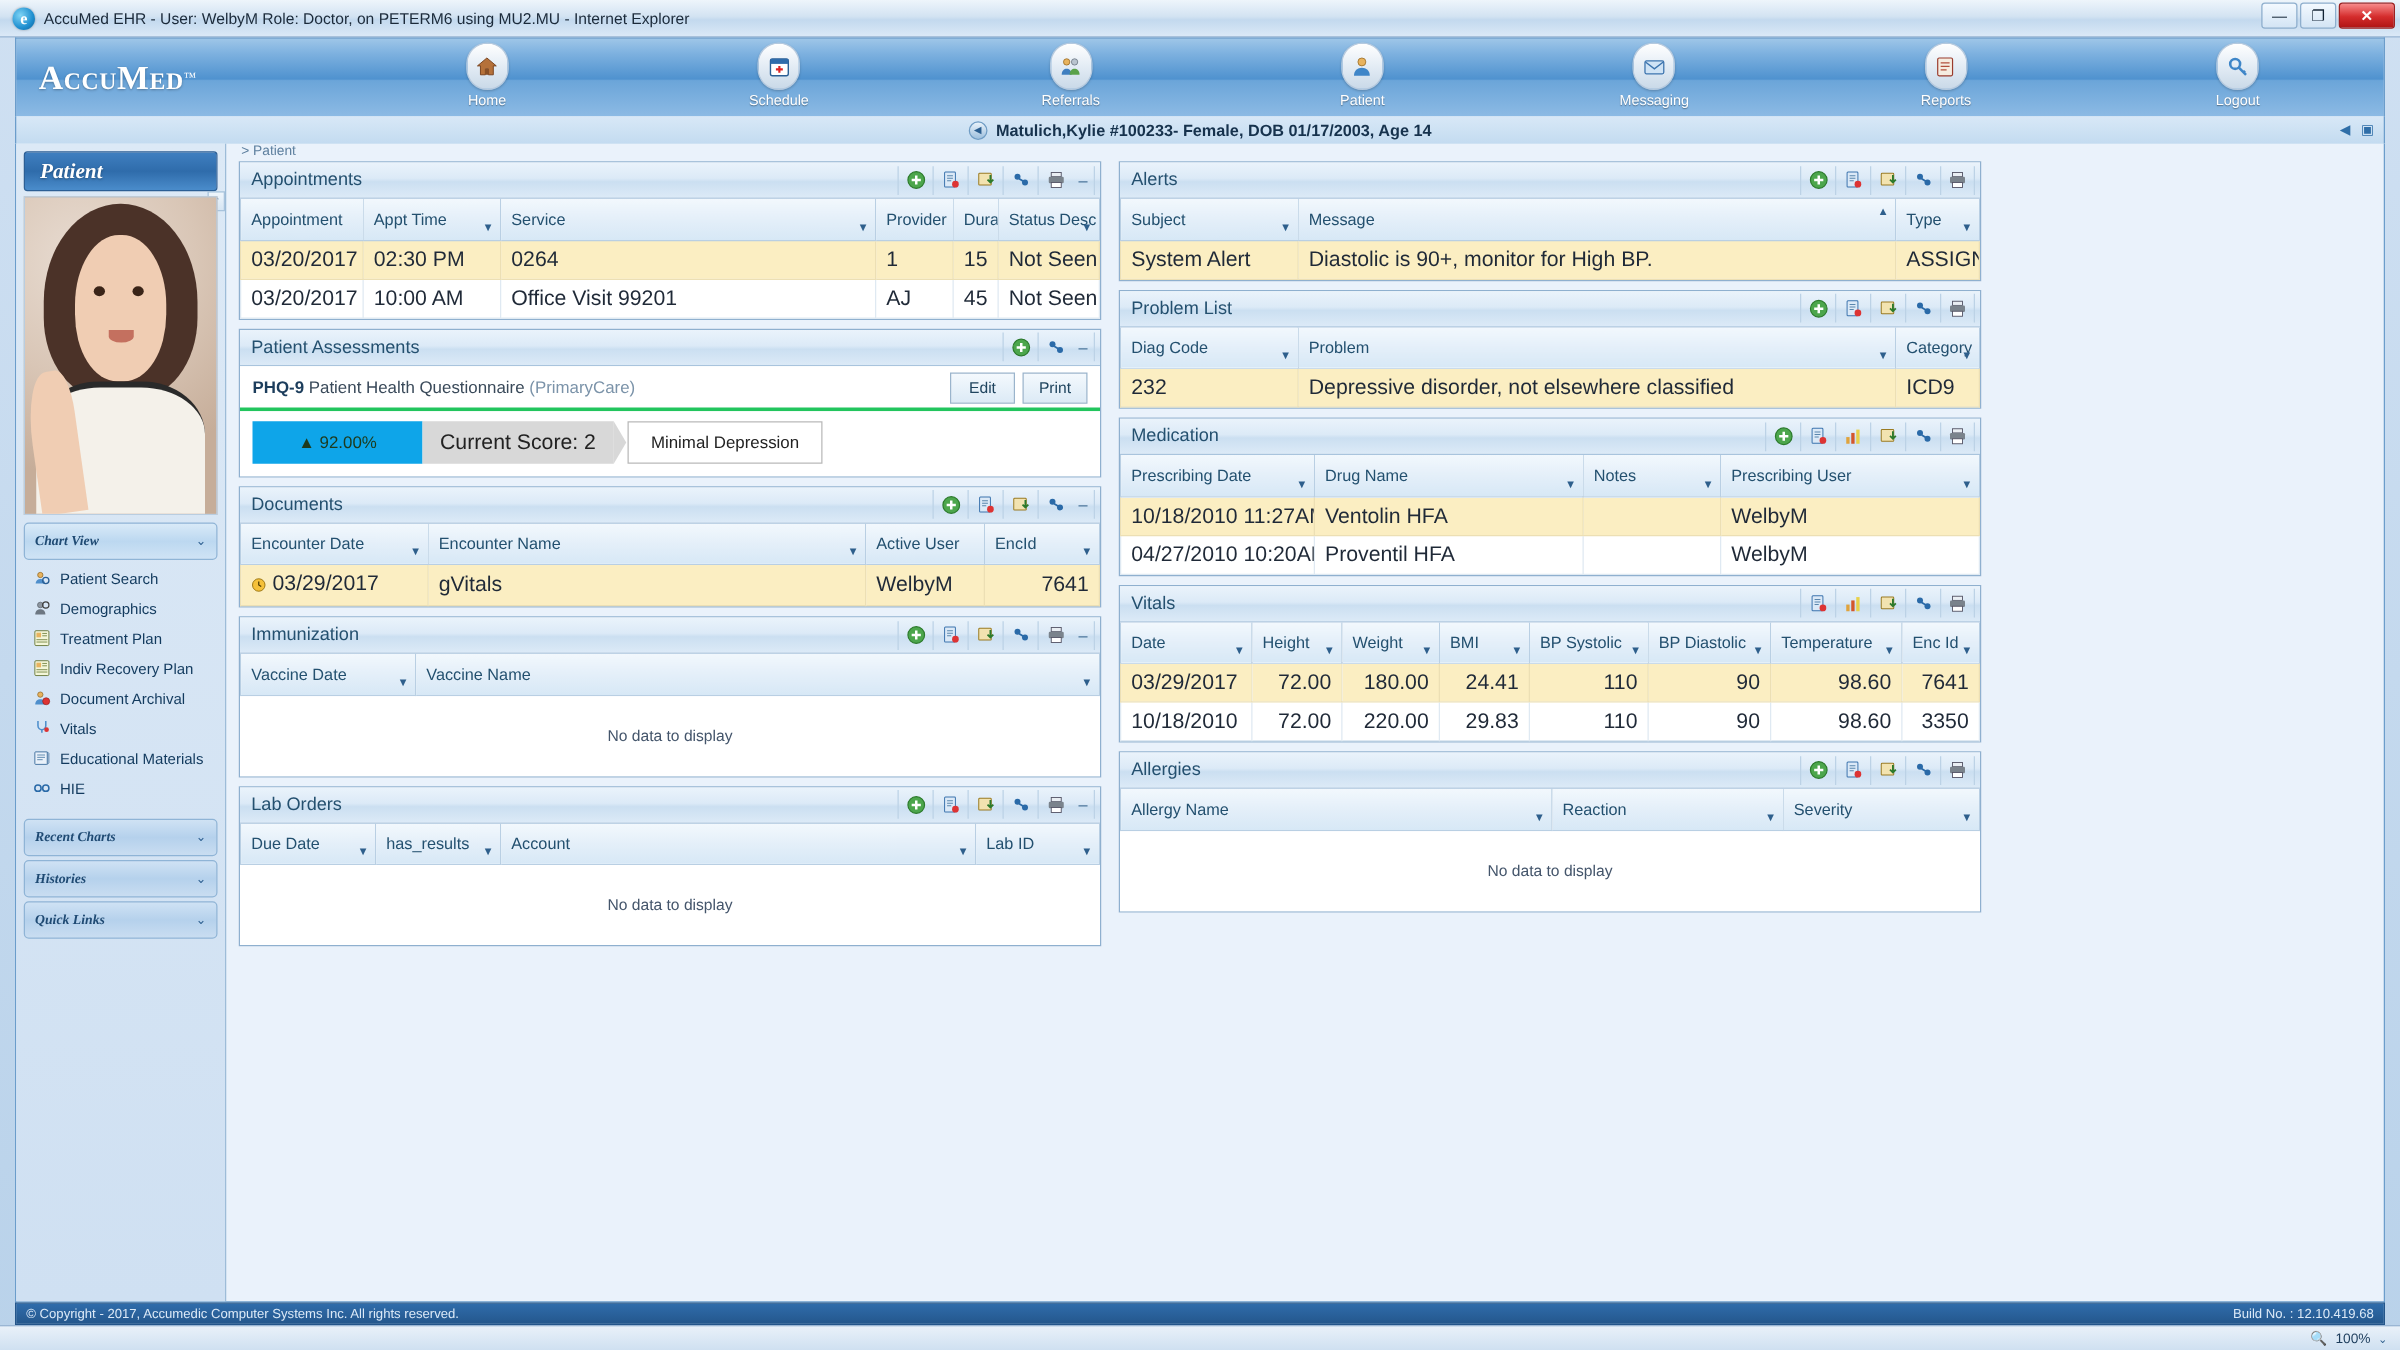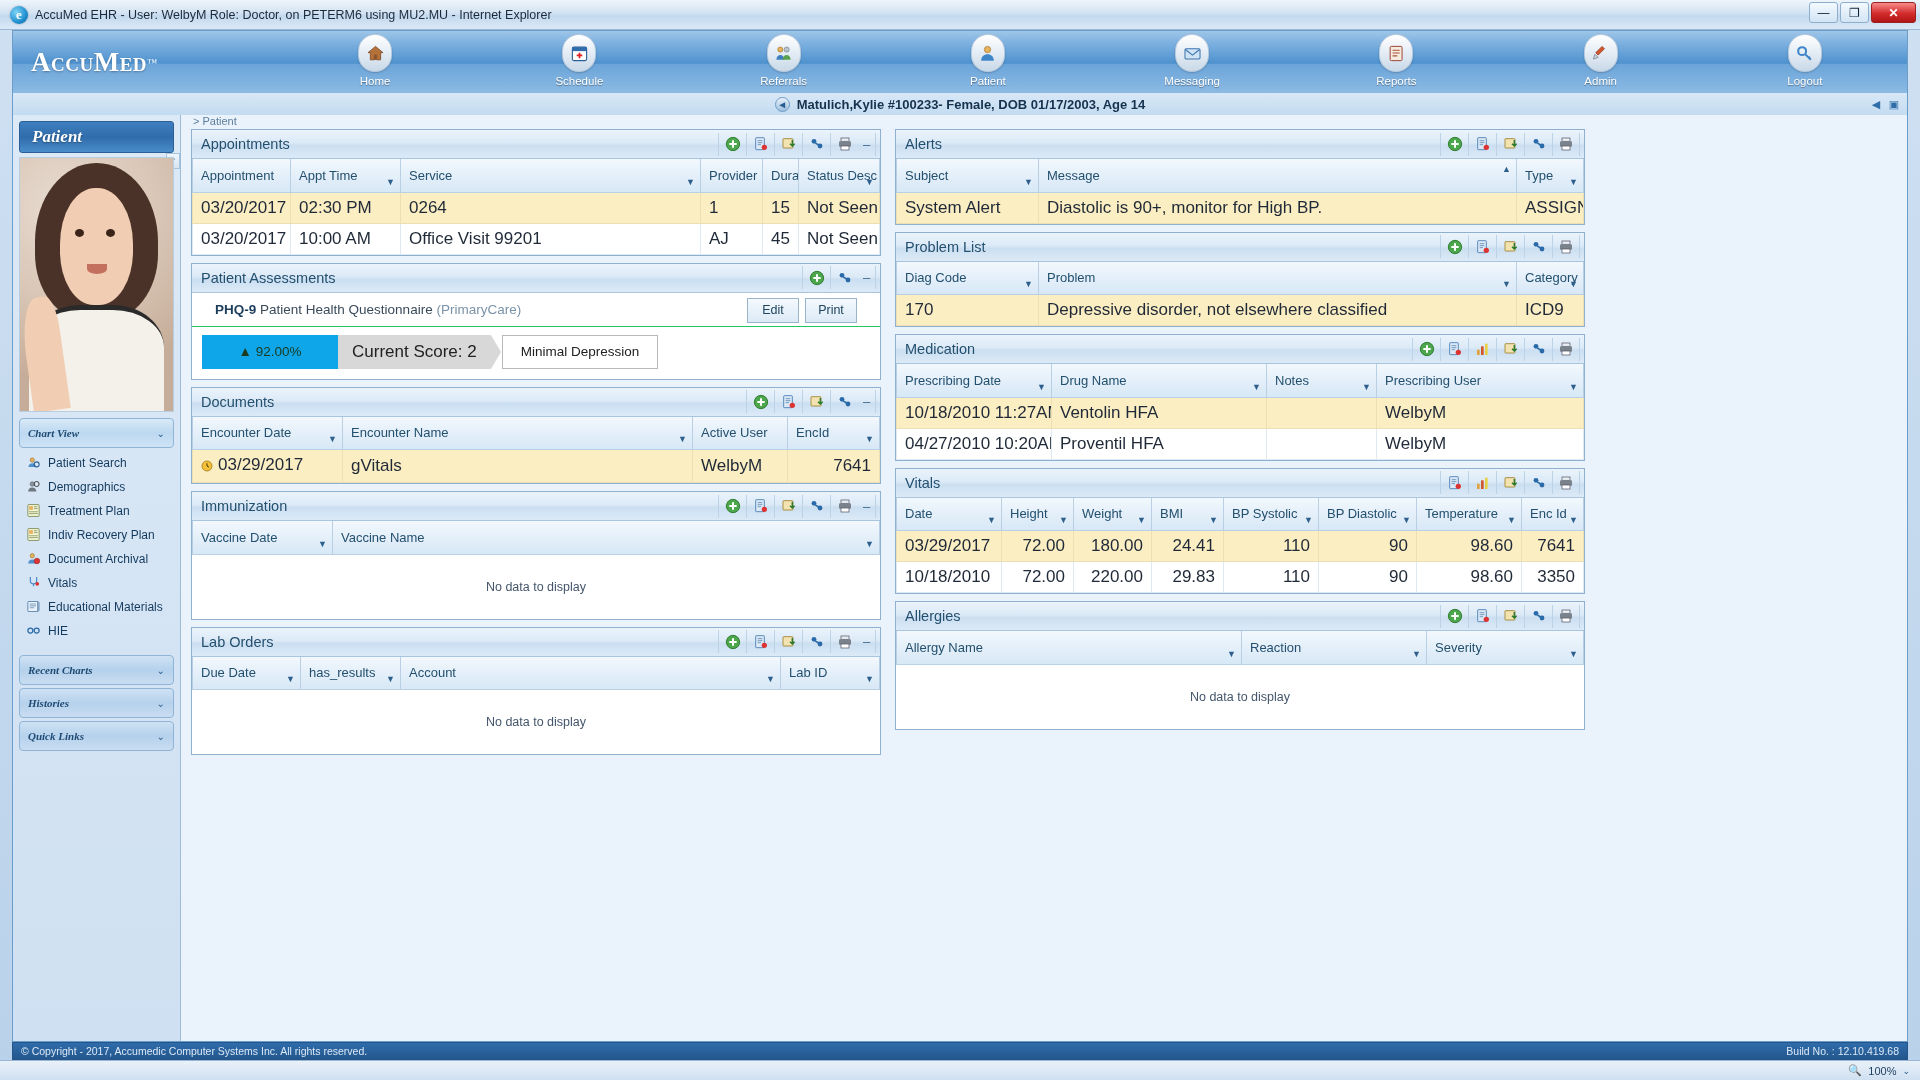--- a/index.html
+++ b/index.html
@@ -245,22 +245,22 @@
   }
   tr.hl td { background: #fbeec2; border-color: #ecdfb4; }
   td.num { text-align: right; }
   .nodata {
     text-align: center; font-size: 12.5px; color: #44556b;
     padding: 25px 0; background: #fff;
   }
 
   
   .assess-title {
-    padding: 9px 23px; font-size: 13.5px; color: #3a4a5a;
-    border-bottom: 1px solid #22c55e; background: #fff;
+    padding: 9px 10px; font-size: 13.5px; color: #3a4a5a;
+    border-bottom: 3px solid #22c55e; background: #fff;
   }
   .assess-title b { color: #1c3d5c; }
   .assess-title .ctx { color: #7b93a9; }
   .assess-row { display: flex; align-items: center; padding: 8px 10px 10px 10px; background: #fff; }
   .pill-green {
     width: 136px; height: 34px; background: #0ea5e9;
     display: flex; align-items: center; justify-content: center;
     font-size: 13.5px; color: #1d3a1c;
   }
   .pill-grey {
@@ -377,29 +377,20 @@
         <div class="navlabel">Messaging</div>
       </div>
       <div class="navitem">
         <div class="navicon">
           <svg width="19" height="19" viewBox="0 0 24 24" aria-hidden="true">
               <rect x="4" y="3" width="15" height="18" rx="1.5" fill="#f5ece0" stroke="#9a3b2c" stroke-width="1.2"></rect>
               <path d="M7 8h9M7 11.5h9M7 15h6" stroke="#b2503c" stroke-width="1.3"></path>
             </svg>
         </div>
         <div class="navlabel">Reports</div>
-      </div>
-      <div class="navitem">
-        <div class="navicon">
-          <svg width="19" height="19" viewBox="0 0 24 24" aria-hidden="true">
-              <path d="M14 3l-8 8 3 3 8-8z" fill="#d3572c" stroke="#8c3214" stroke-width=".9"></path>
-              <path d="M5 13l-2 6 6-2z" fill="#cfd6dd" stroke="#6d7a87" stroke-width=".9"></path>
-            </svg>
-        </div>
-        <div class="navlabel">Admin</div>
       </div>
       <div class="navitem">
         <div class="navicon">
           <svg width="19" height="19" viewBox="0 0 24 24" aria-hidden="true">
               <circle cx="9" cy="9" r="5" fill="none" stroke="#3f86c8" stroke-width="2.6"></circle>
               <path d="M12.5 12.5L20 20M17 18l2-2" stroke="#3f86c8" stroke-width="2.6" fill="none"></path>
             </svg>
         </div>
         <div class="navlabel">Logout</div>
       </div>
@@ -941,21 +932,21 @@
               </colgroup>
             <thead>
                 <tr>
               <th><span>Diag Code</span><span class="filt">▼</span></th>
               <th><span>Problem</span><span class="filt">▼</span></th>
               <th><span>Category</span><span class="filt">▼</span></th>
             </tr>
               </thead>
             <tbody>
                 <tr class="hl">
-              <td>170</td>
+              <td>232</td>
               <td>Depressive disorder, not elsewhere classified</td>
               <td>ICD9</td>
             </tr>
               </tbody>
           </table>
         </div>
 
         <div class="panel">
           <div class="panel-head">
             <div class="panel-title">Medication</div>

